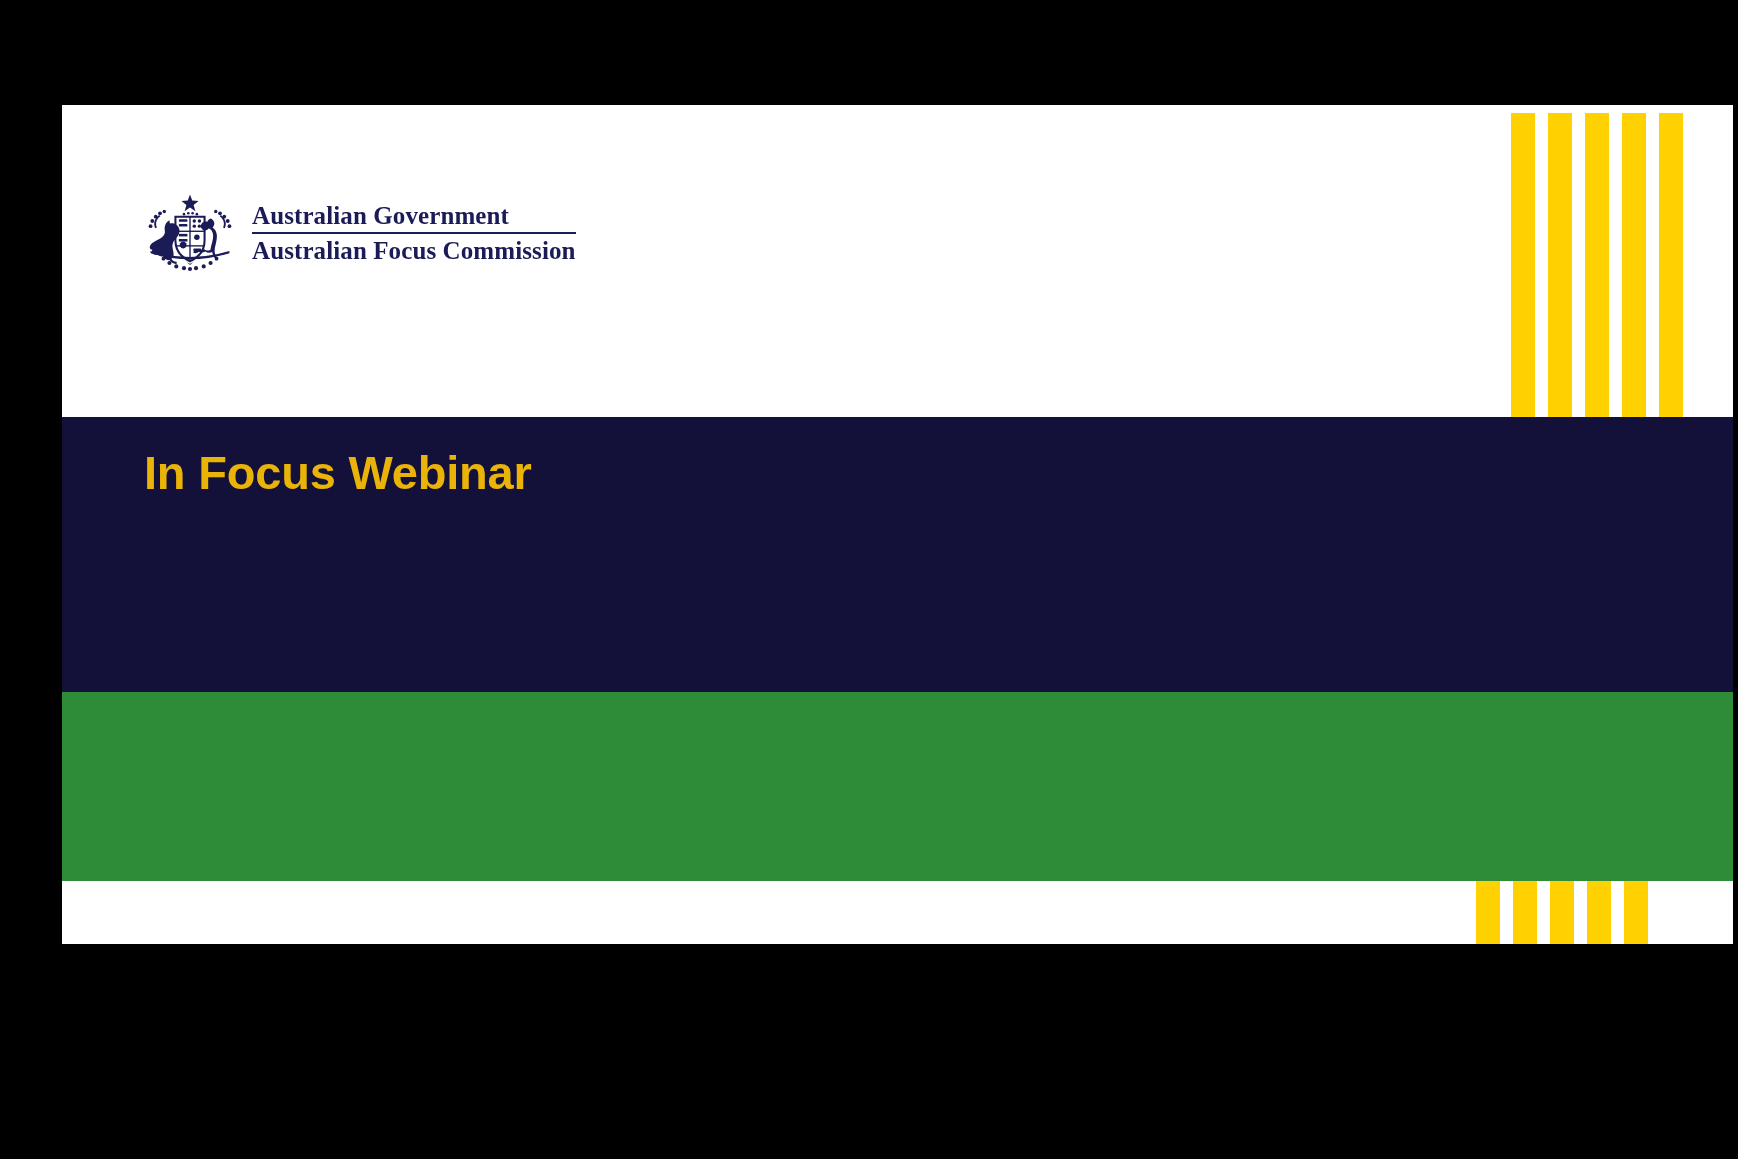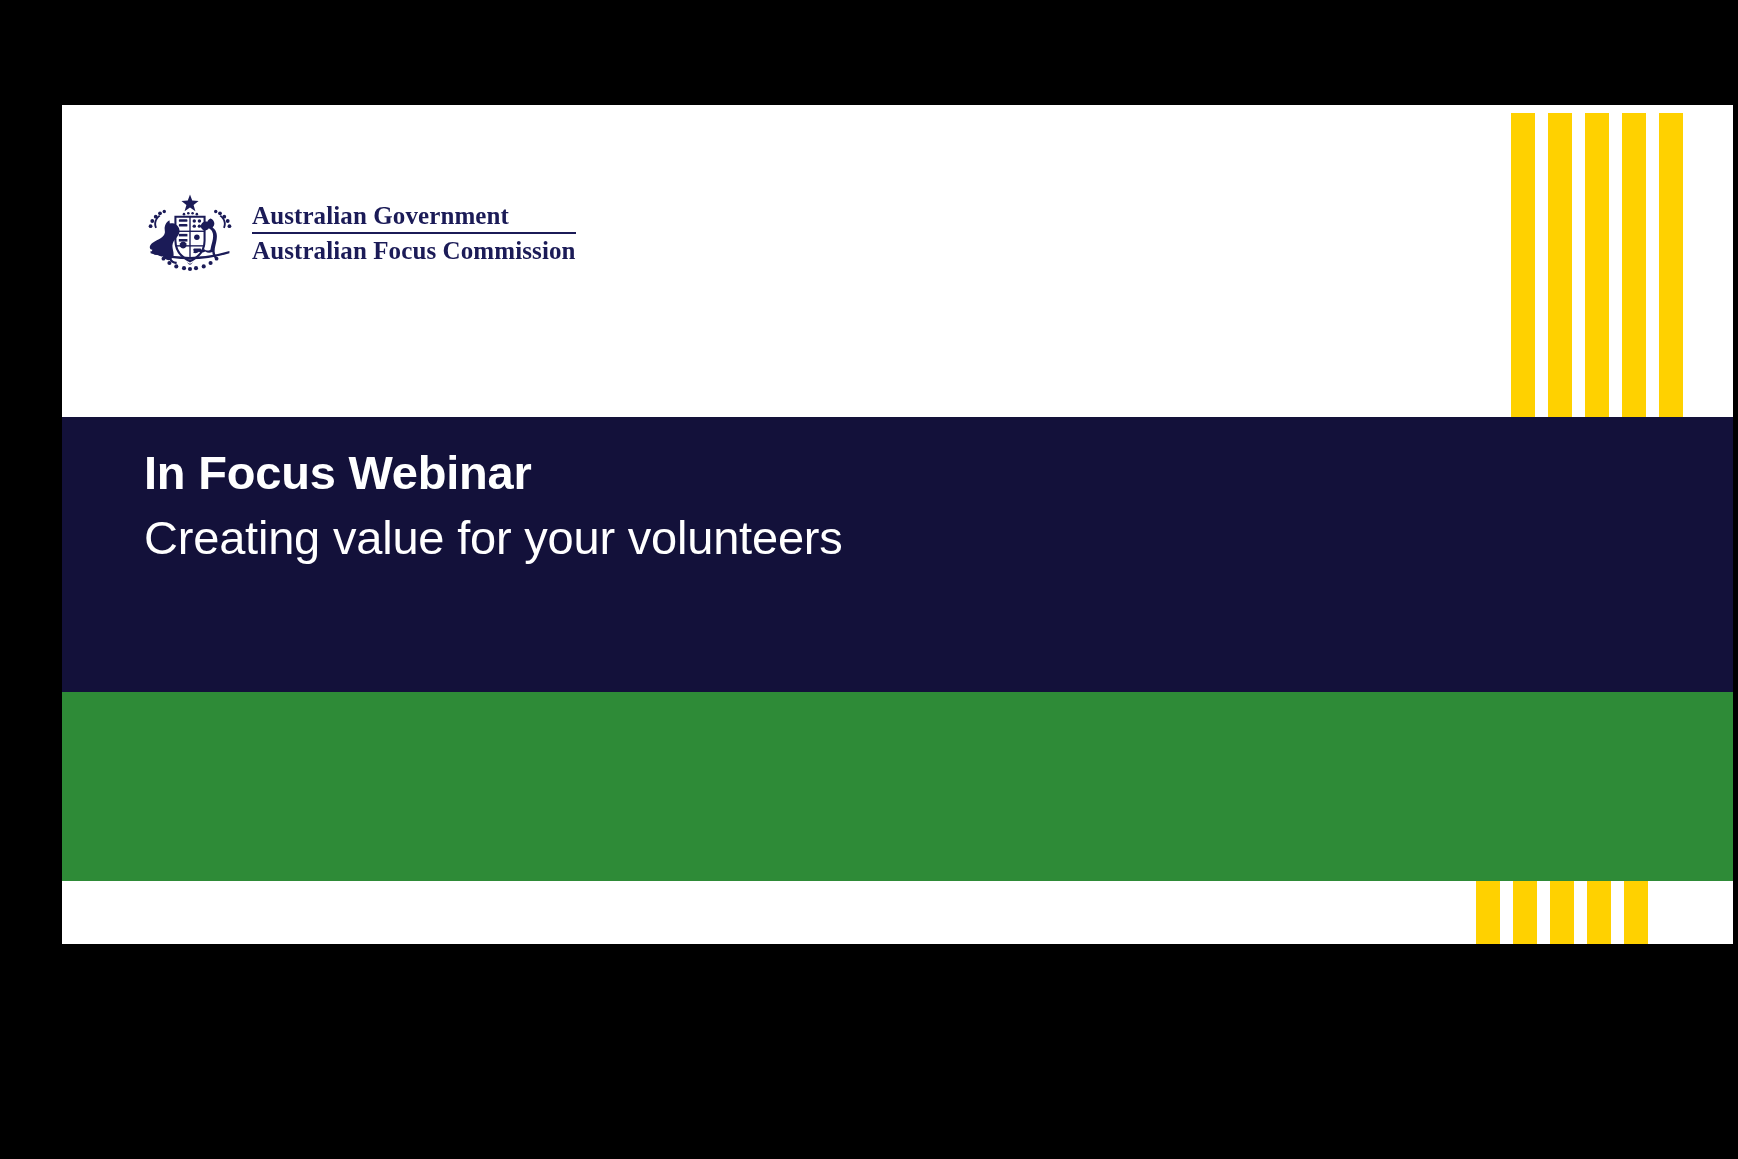--- a/index.html
+++ b/index.html
@@ -101,21 +101,21 @@
     height: 275px;
     background: #13113a;
   }
   #title-text {
     position: absolute;
     left: 82px;
     top: 28px;
     width: 1300px;
   }
   #slide-title {
-    color: #ffffff;
+    color: #eab308;
     font-family: "Liberation Sans", sans-serif;
     font-weight: bold;
     font-size: 47px;
     line-height: 1.18;
     letter-spacing: -0.2px;
     margin: 0;
     white-space: nowrap;
   }
   #slide-subtitle {
     color: #ffffff;
@@ -227,21 +227,20 @@
       <div class="stripe"></div>
       <div class="stripe"></div>
       <div class="stripe"></div>
       <div class="stripe"></div>
     </div>
   </div>
 
   <div id="title-band">
     <div id="title-text">
       <div id="slide-title">In Focus Webinar</div>
-      <div id="slide-subtitle">Creating value for your volunteers</div>
     </div>
   </div>
 
   <div id="accent-band"></div>
 
   <div id="footer-band">
     <div class="stripes" id="stripes-bottom">
       <div class="stripe"></div>
       <div class="stripe"></div>
       <div class="stripe"></div>

